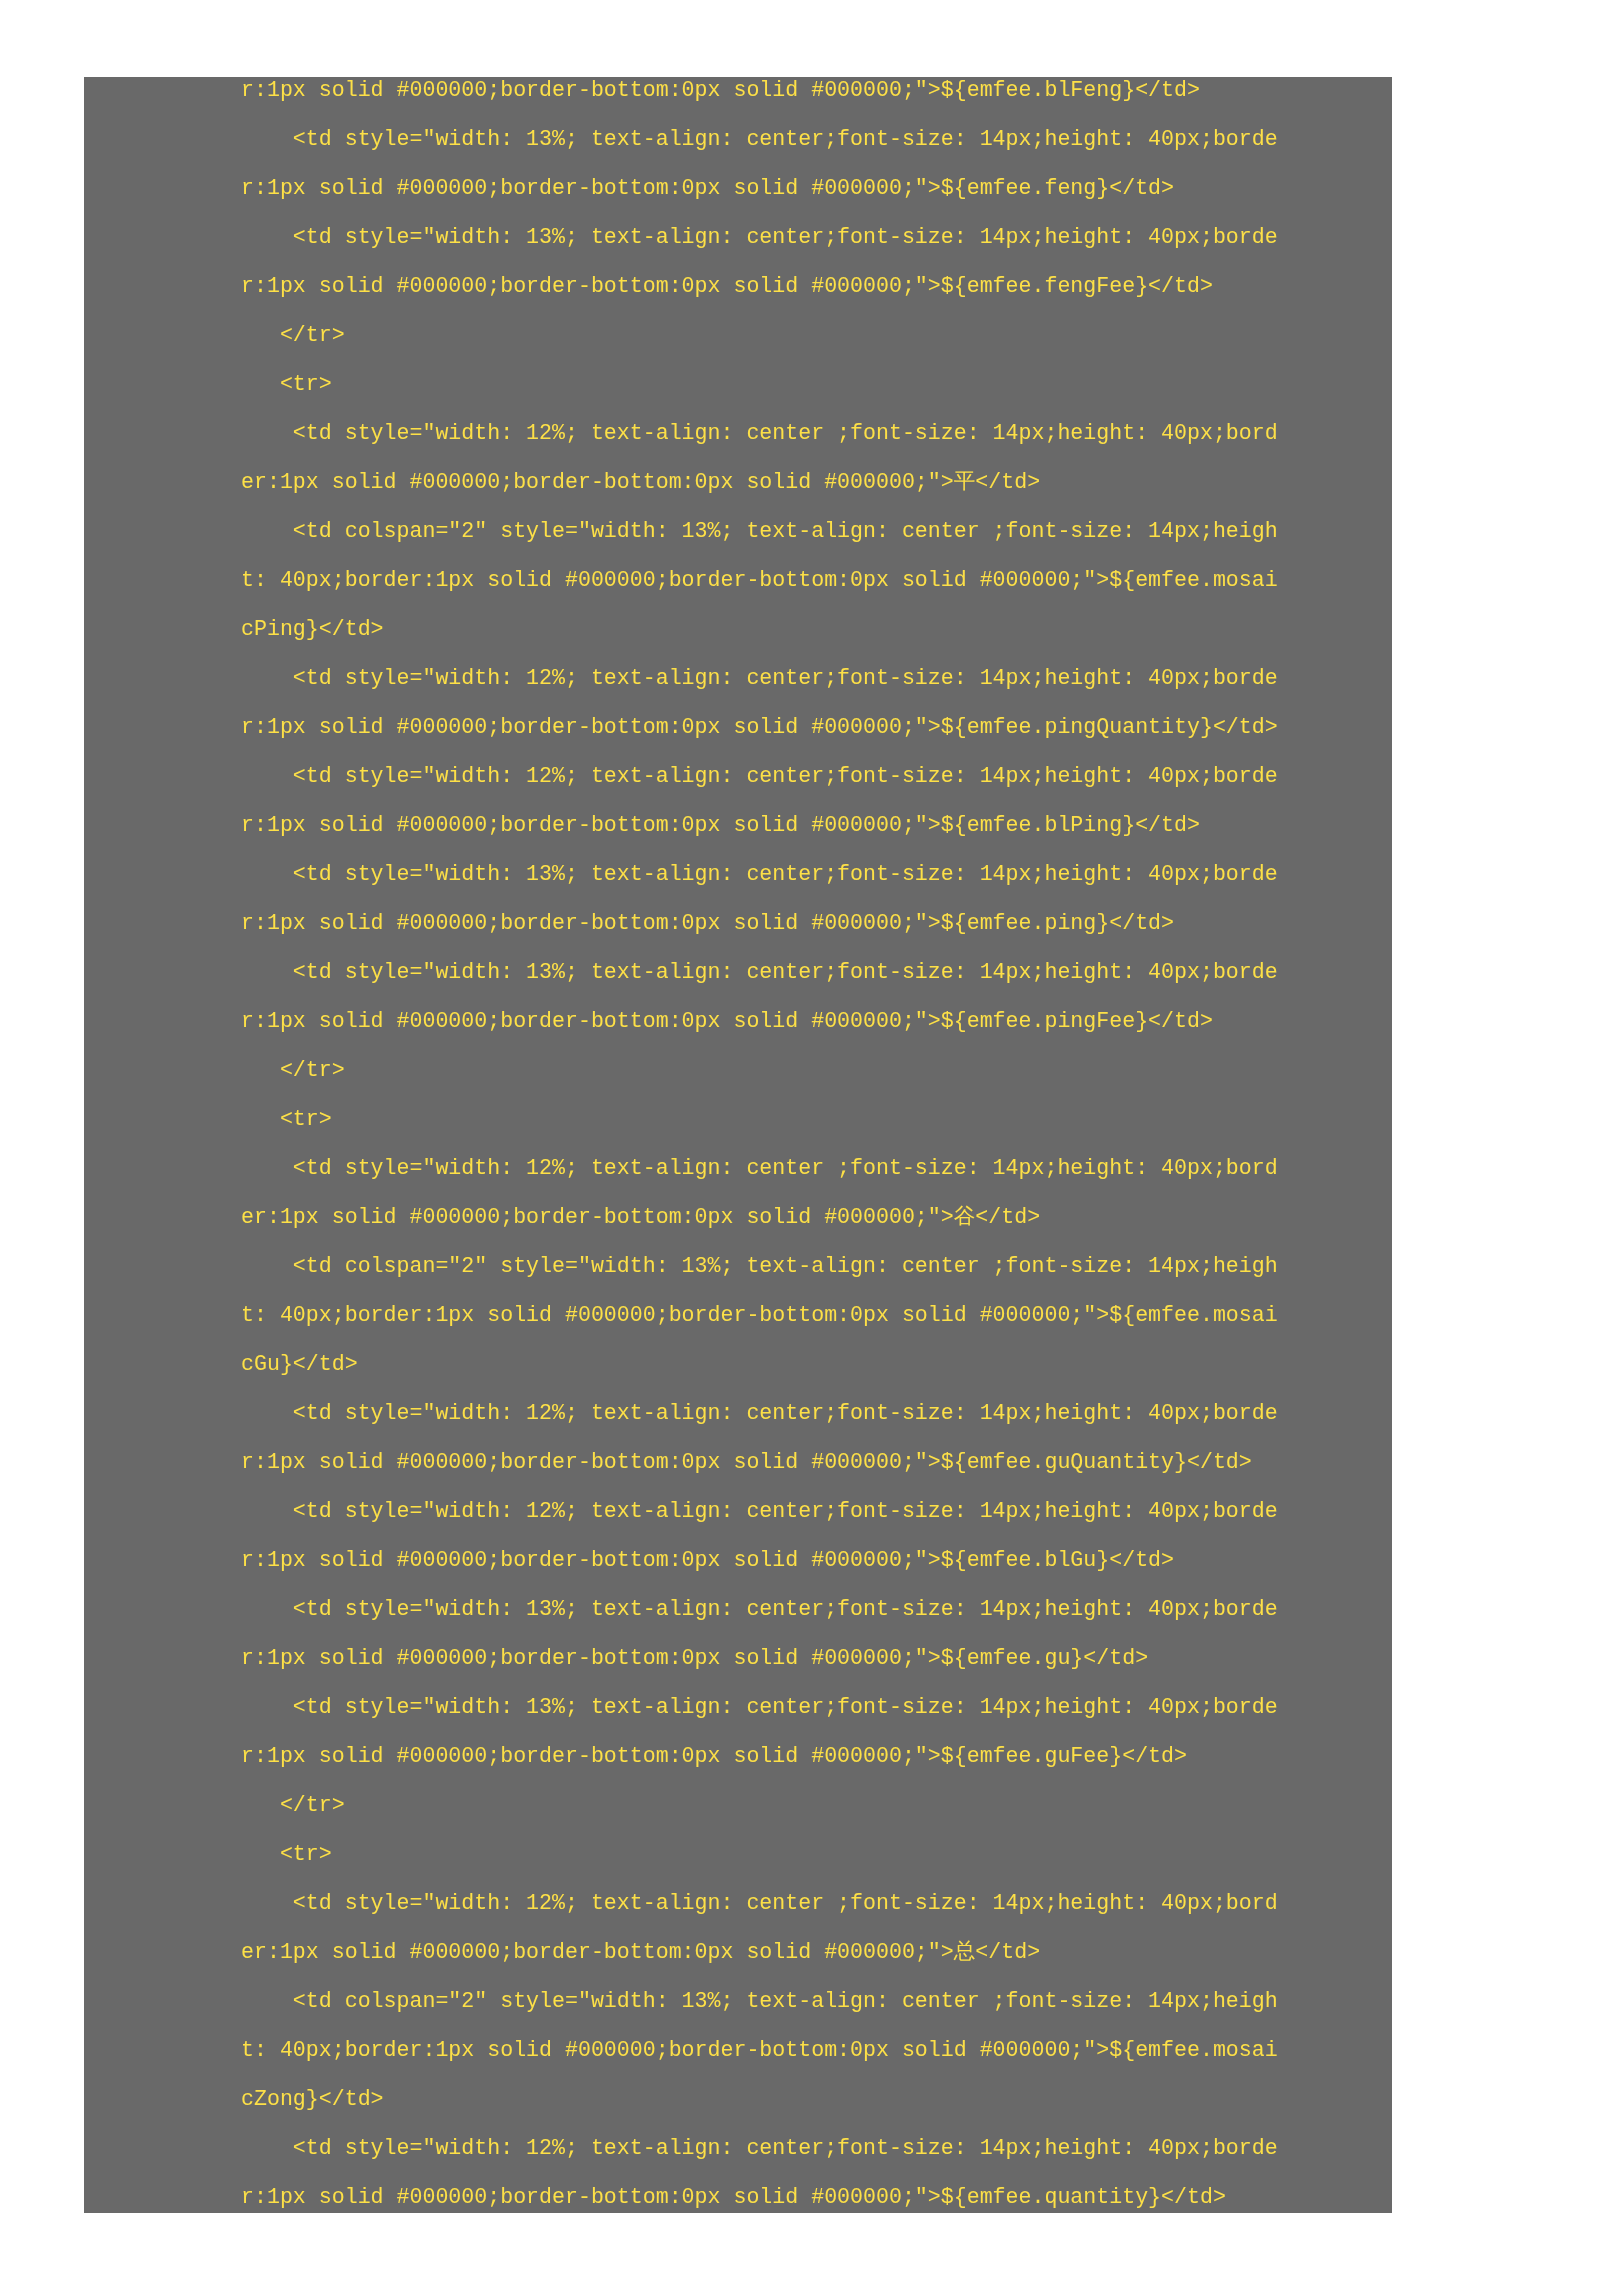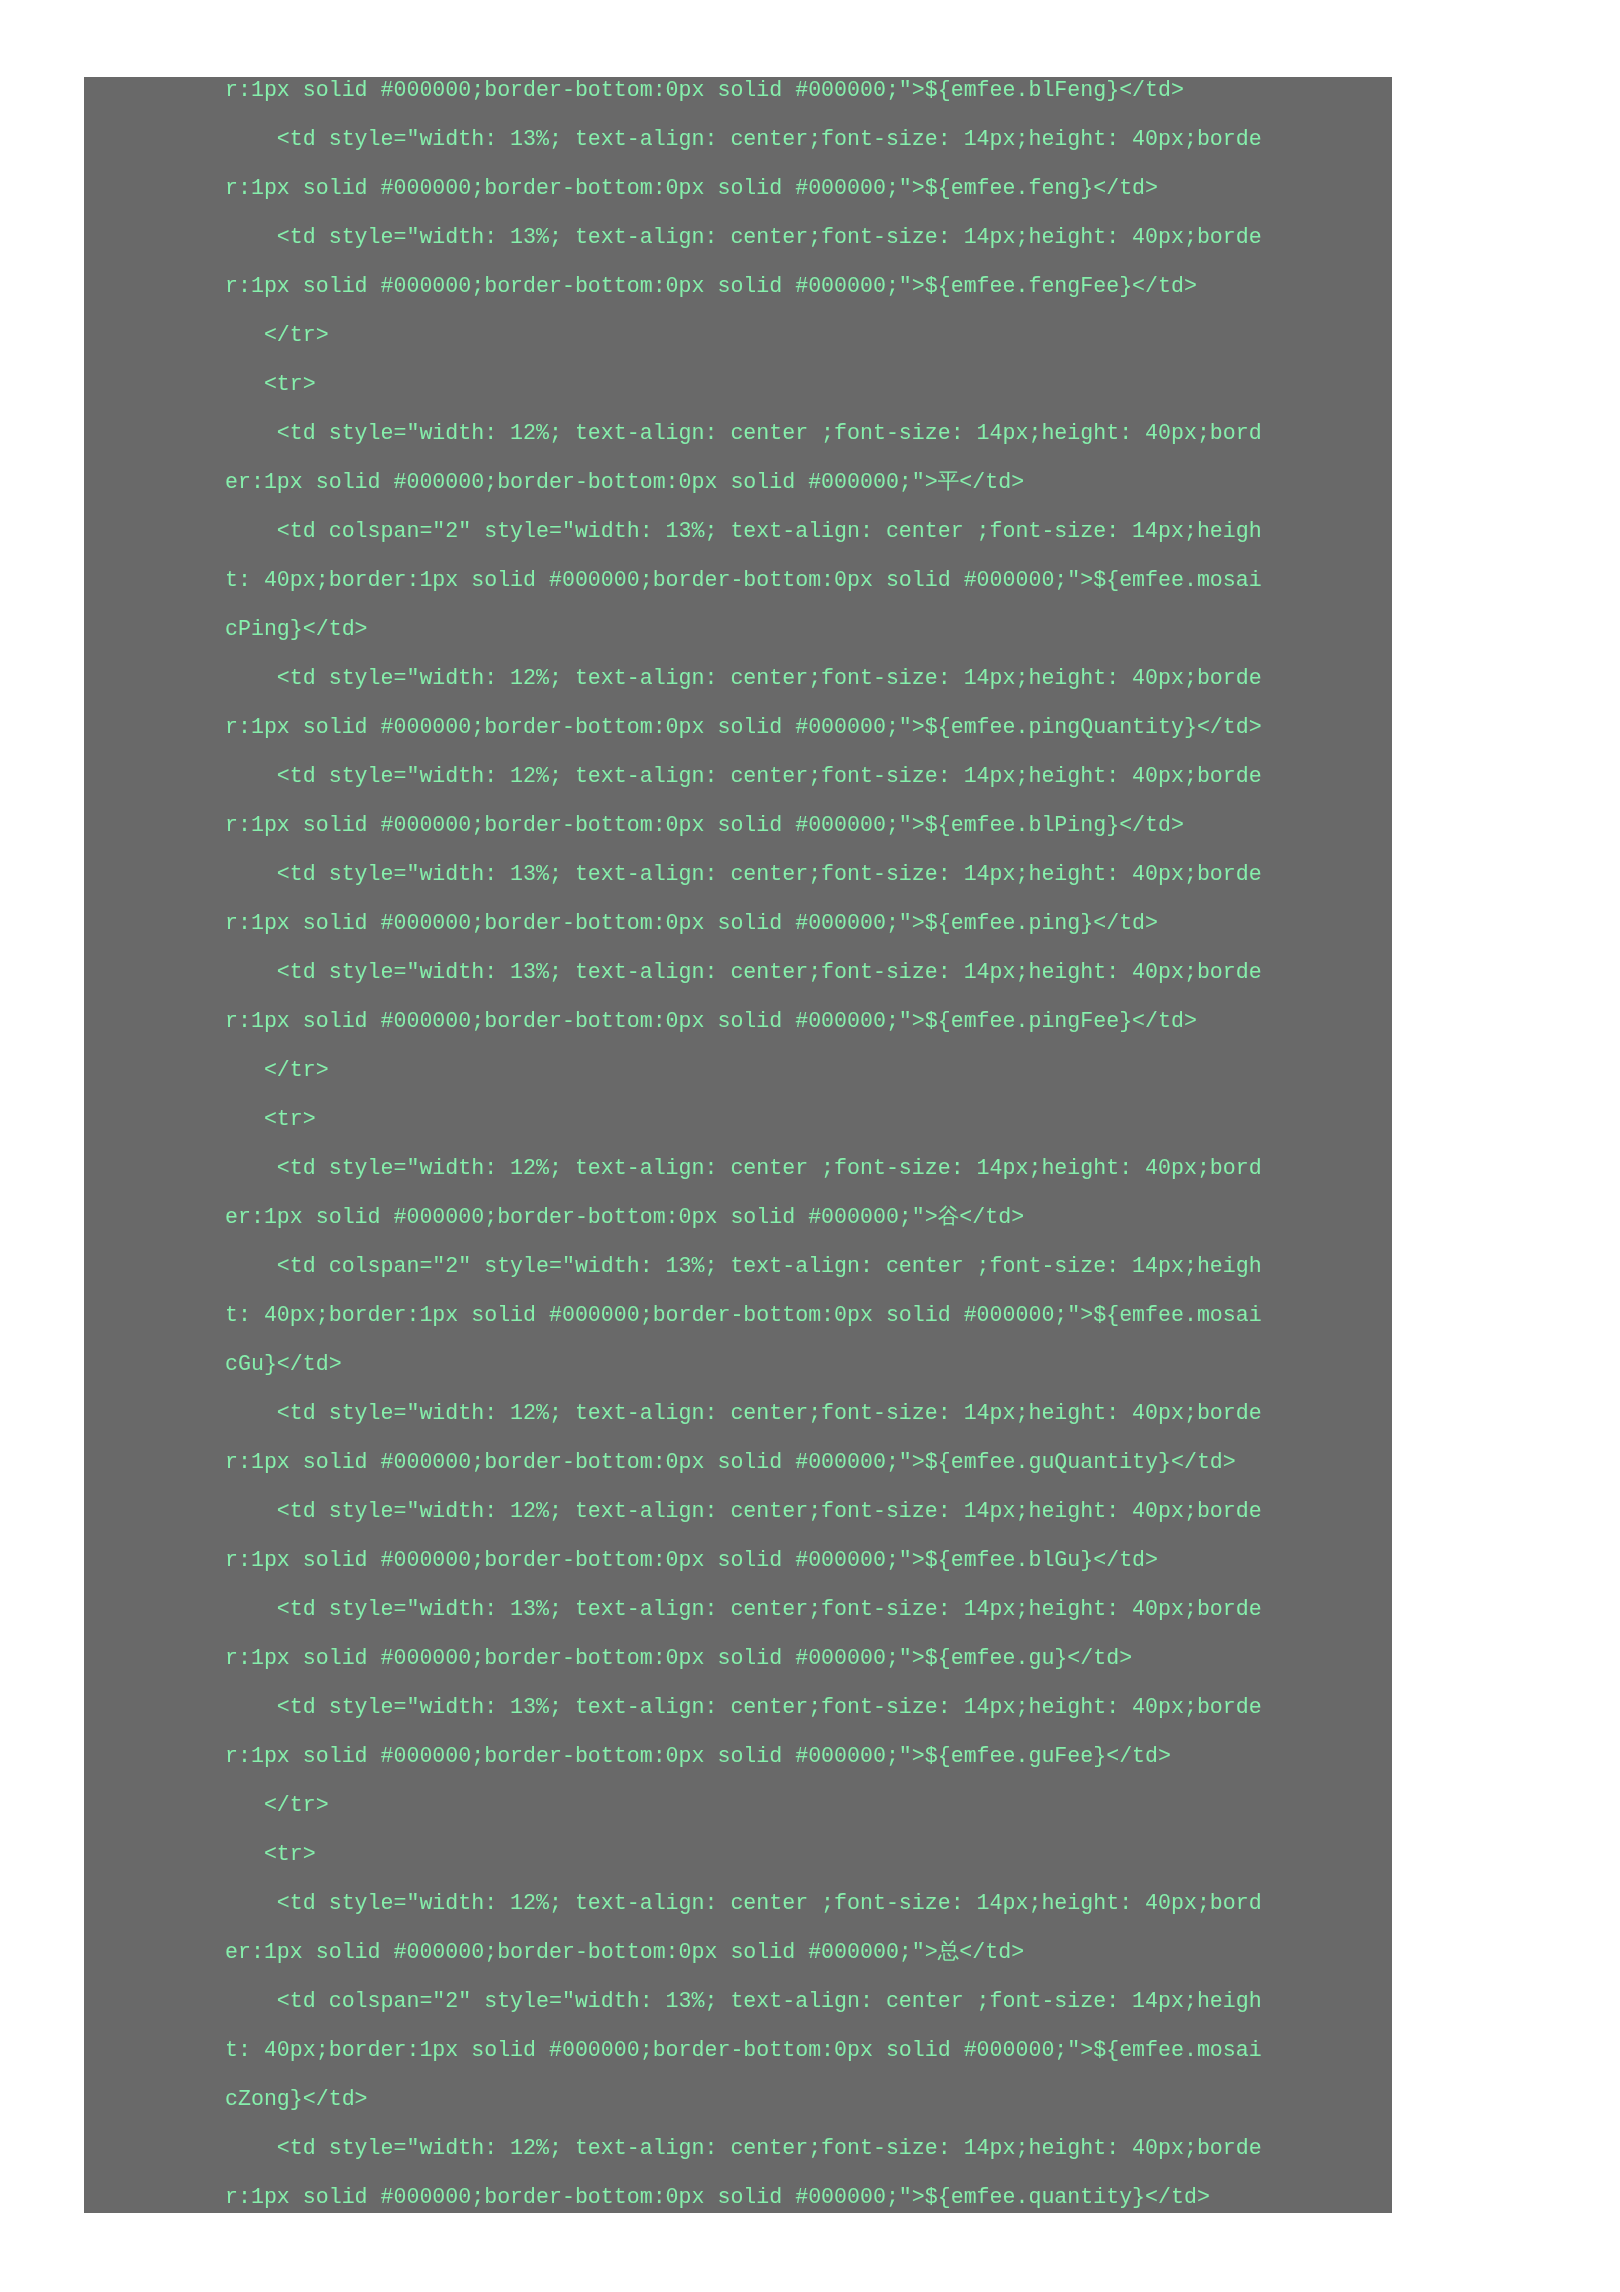--- a/index.html
+++ b/index.html
@@ -37,21 +37,21 @@
     color: #efefef;
     white-space: pre;
     tab-size: 4;
   }
 </style>
 </head>
 <body>
 
 <div class="page" style="background: rgb(255, 255, 255);">
   <div class="code-block" style="background: rgb(105, 105, 105);">
-    <pre class="code-text" style="color: #86efac;">r:1px solid #000000;border-bottom:0px solid #000000;"&gt;${emfee.blFeng}&lt;/td&gt;
+    <pre class="code-text" style="color: #fde047; margin-left: 16px;">r:1px solid #000000;border-bottom:0px solid #000000;"&gt;${emfee.blFeng}&lt;/td&gt;
     &lt;td style="width: 13%; text-align: center;font-size: 14px;height: 40px;borde
 r:1px solid #000000;border-bottom:0px solid #000000;"&gt;${emfee.feng}&lt;/td&gt;
     &lt;td style="width: 13%; text-align: center;font-size: 14px;height: 40px;borde
 r:1px solid #000000;border-bottom:0px solid #000000;"&gt;${emfee.fengFee}&lt;/td&gt;
    &lt;/tr&gt;
    &lt;tr&gt;
     &lt;td style="width: 12%; text-align: center ;font-size: 14px;height: 40px;bord
 er:1px solid #000000;border-bottom:0px solid #000000;"&gt;平&lt;/td&gt;
     &lt;td colspan="2" style="width: 13%; text-align: center ;font-size: 14px;heigh
 t: 40px;border:1px solid #000000;border-bottom:0px solid #000000;"&gt;${emfee.mosai

